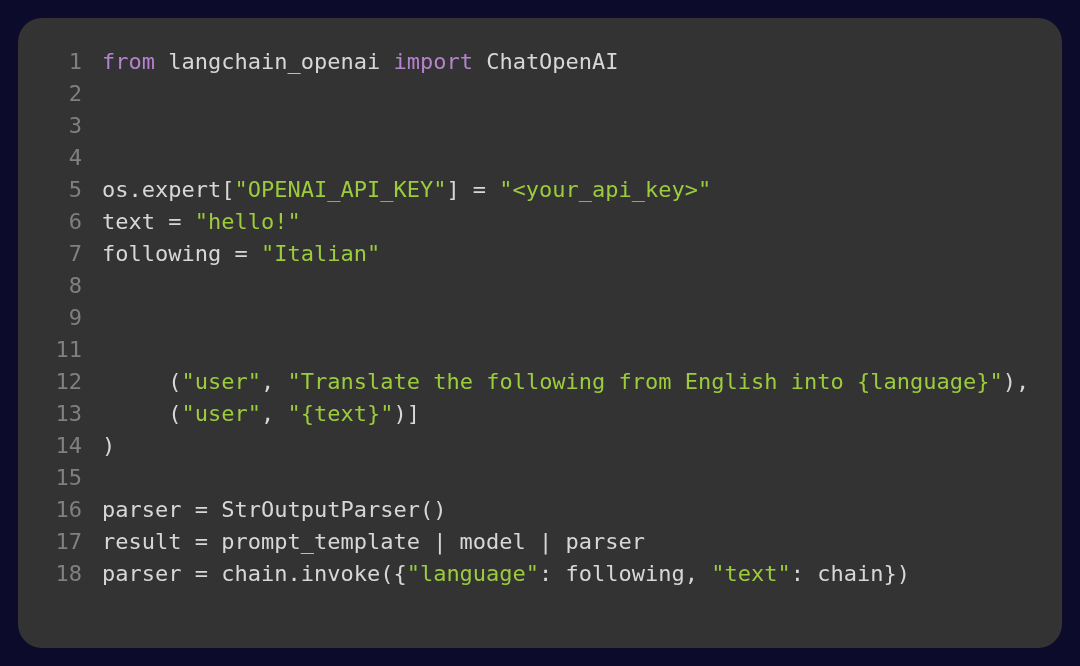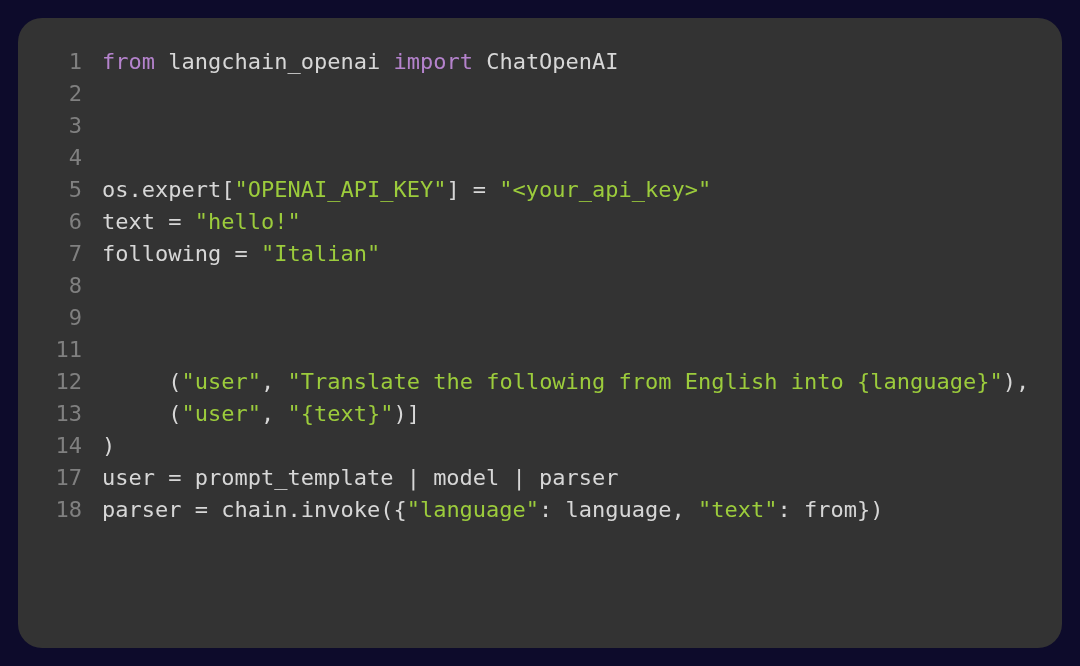--- a/index.html
+++ b/index.html
@@ -59,16 +59,18 @@
       <div class="line"><span class="gutter">4</span><span class="code">&nbsp;</span></div>
       <div class="line"><span class="gutter">5</span><span class="code"><span class="tok-id">os.expert[</span><span class="tok-str">"OPENAI_API_KEY"</span><span class="tok-id">] = </span><span class="tok-str">"&lt;your_api_key&gt;"</span></span></div>
       <div class="line"><span class="gutter">6</span><span class="code"><span class="tok-id">text = </span><span class="tok-str">"hello!"</span></span></div>
       <div class="line"><span class="gutter">7</span><span class="code"><span class="tok-id">following = </span><span class="tok-str">"Italian"</span></span></div>
       <div class="line"><span class="gutter">8</span><span class="code">&nbsp;</span></div>
       <div class="line"><span class="gutter">9</span><span class="code">&nbsp;</span></div>
       <div class="line"><span class="gutter">11</span></div>
       <div class="line"><span class="gutter">12</span><span class="code"><span class="tok-id">     </span><span class="tok-id">(</span><span class="tok-str">"user"</span><span class="tok-id">, </span><span class="tok-str">"Translate the following from English into {language}"</span><span class="tok-id">),</span></span></div>
       <div class="line"><span class="gutter">13</span><span class="code"><span class="tok-id">     </span><span class="tok-id">(</span><span class="tok-str">"user"</span><span class="tok-id">, </span><span class="tok-str">"{text}"</span><span class="tok-id">)]</span></span></div>
       <div class="line"><span class="gutter">14</span><span class="code"><span class="tok-id">)</span></span></div>
-      <div class="line"><span class="gutter">17</span><span class="code"><span class="tok-id">user = prompt_template | model | parser</span></span></div>
-      <div class="line"><span class="gutter">18</span><span class="code"><span class="tok-id">parser = chain.invoke({</span><span class="tok-str">"language"</span><span class="tok-id">: language, </span><span class="tok-str">"text"</span><span class="tok-id">: from})</span></span></div>
+      <div class="line"><span class="gutter">15</span><span class="code">&nbsp;</span></div>
+      <div class="line"><span class="gutter">16</span><span class="code"><span class="tok-id">parser = StrOutputParser()</span></span></div>
+      <div class="line"><span class="gutter">17</span><span class="code"><span class="tok-id">result = prompt_template | model | parser</span></span></div>
+      <div class="line"><span class="gutter">18</span><span class="code"><span class="tok-id">parser = chain.invoke({</span><span class="tok-str">"language"</span><span class="tok-id">: following, </span><span class="tok-str">"text"</span><span class="tok-id">: chain})</span></span></div>
     </div>
 </div>
 
 </body></html>

